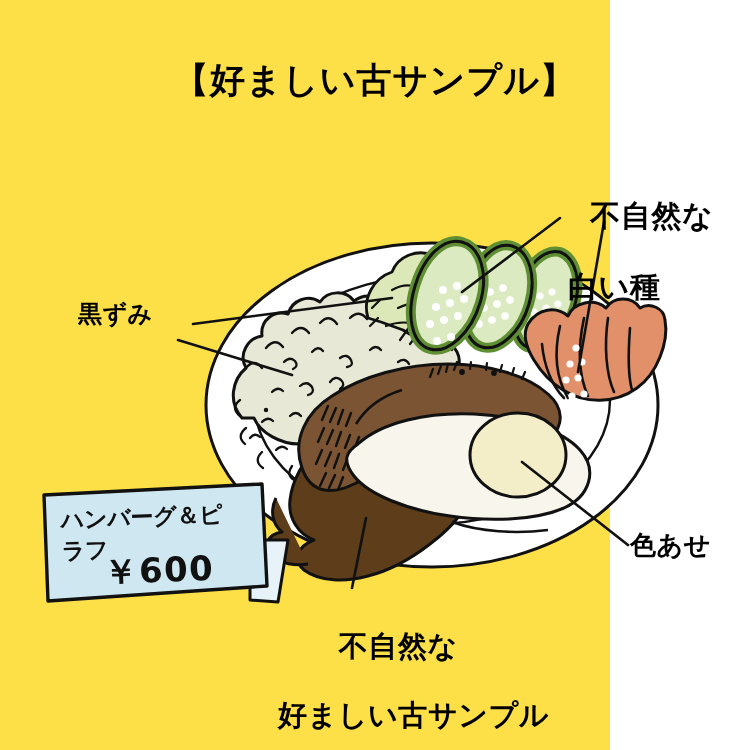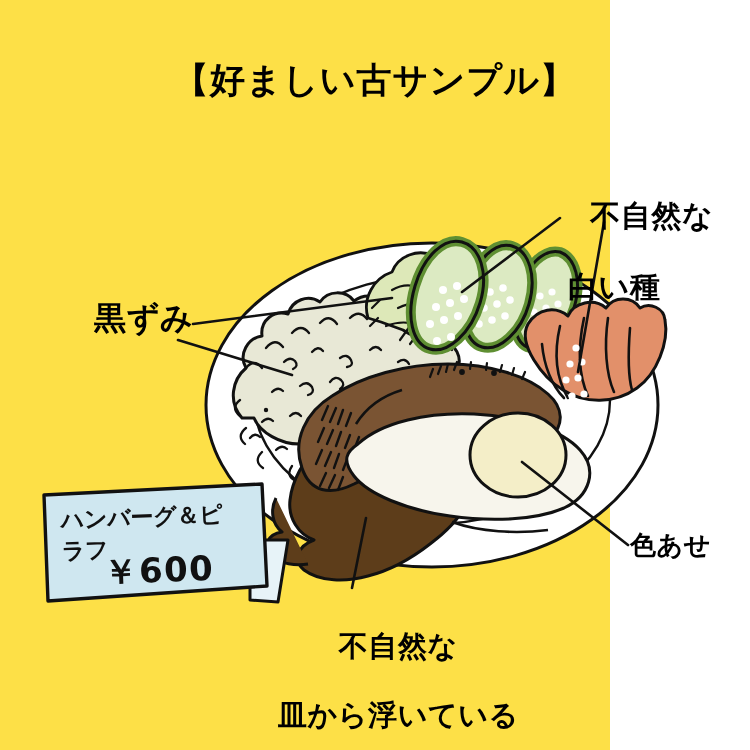--- a/index.html
+++ b/index.html
@@ -48,23 +48,23 @@
     left: 546px;
     top: 163px;
     font-size: 30px;
     text-align: left;
   }
   #lbl-seeds .l2 {
     display: block;
     padding-left: 22px;
   }
   #lbl-kuro {
-    left: 94px;
+    left: 78px;
     top: 300px;
-    font-size: 32px;
+    font-size: 24px;
   }
   #lbl-fade {
     left: 630px;
     top: 530px;
     font-size: 26px;
   }
   #lbl-sauce {
     left: 296px;
     top: 595px;
     font-size: 29px;
@@ -354,20 +354,20 @@
     <span>不自然な</span>
     <span class="l2">白い種</span>
   </div>
 
   <div class="txt" id="lbl-kuro">黒ずみ</div>
 
   <div class="txt" id="lbl-fade">色あせ</div>
 
   <div class="txt" id="lbl-sauce">
     <span>不自然な</span>
-    <span class="l2">皿から浮いている</span>
+    <span class="l2">好ましい古サンプル</span>
   </div>
 
   <div id="card-menu">ハンバーグ＆ピラフ</div>
 
   <div id="card-price">￥600</div>
 
 </div>
 
 </body></html>

